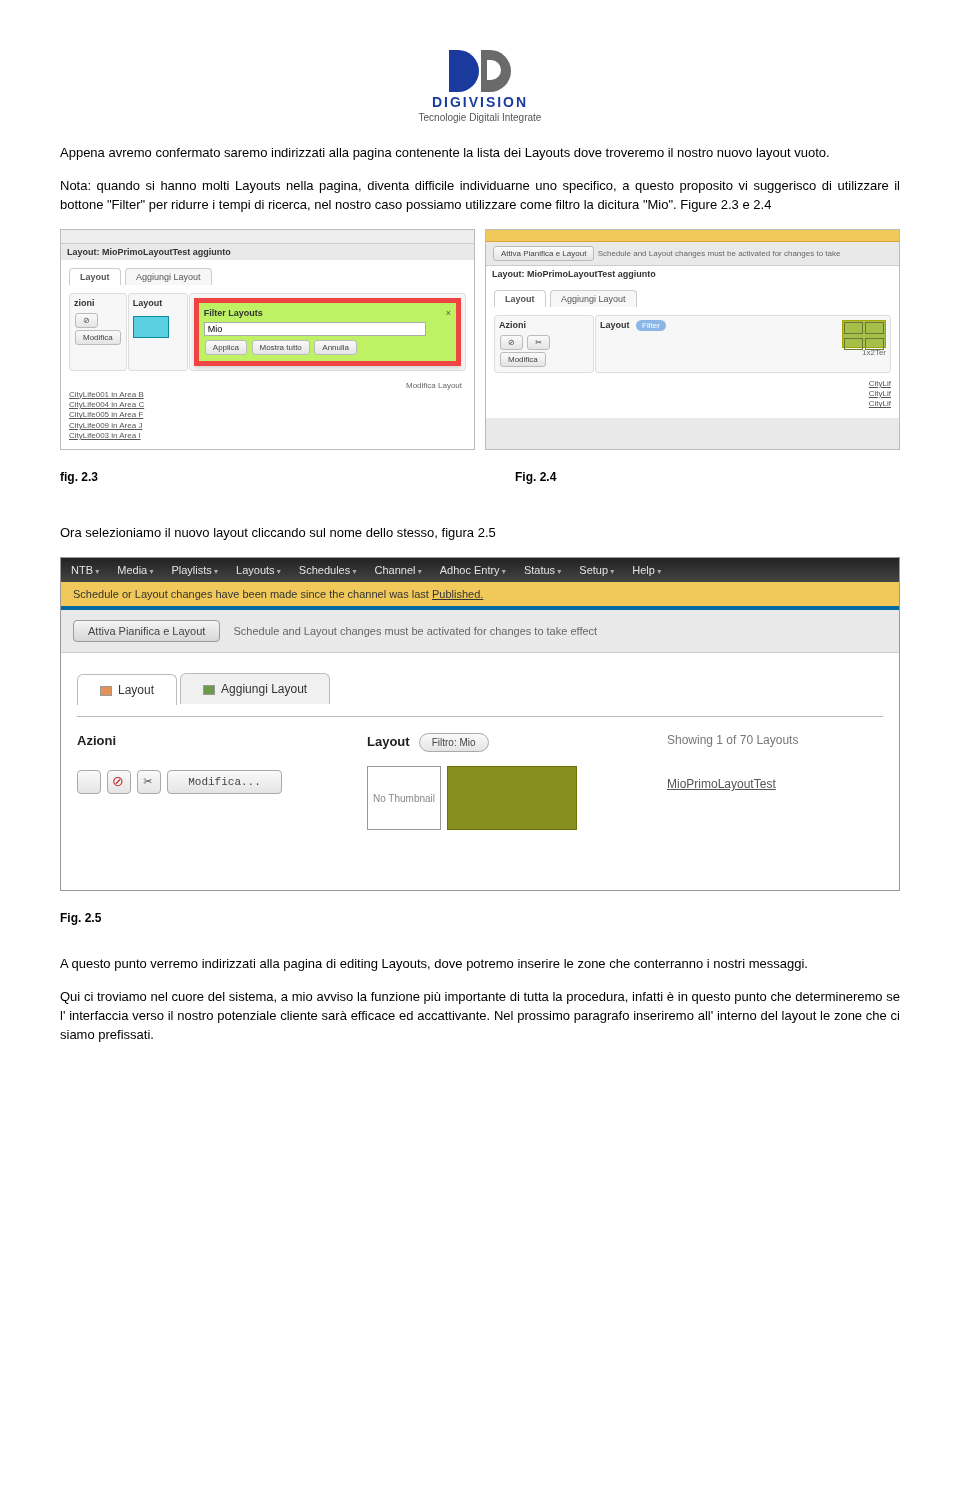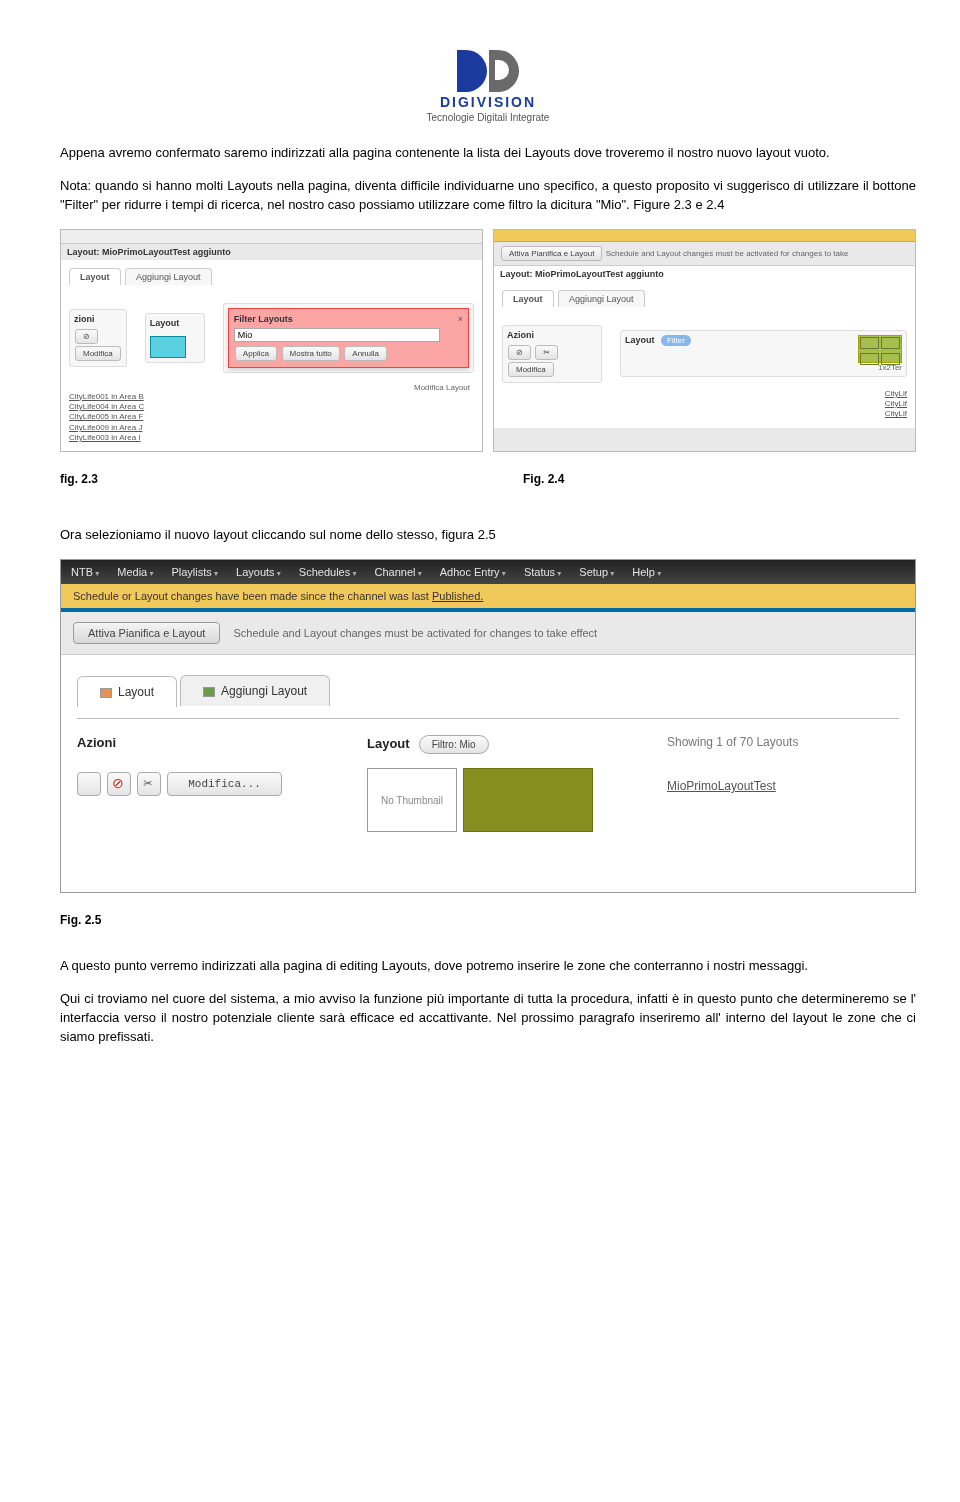--- a/index.html
+++ b/index.html
@@ -1,35 +1,35 @@
 <!DOCTYPE html>
 <html><head>
 <meta charset="utf-8">
 <style>
 * { box-sizing: border-box; margin: 0; padding: 0; }
 body { font-family: Arial, Helvetica, sans-serif; font-size: 13px; color: #000; background: #fff; width: 960px; margin: 0 auto; }
-.page { padding: 50px 44px 30px 60px; }
+.page { padding: 50px 60px 30px 60px; }
 .logo-wrap { text-align: center; margin-bottom: 20px; }
 .logo { display: inline-block; }
 .logo-mark { display: flex; justify-content: center; gap: 2px; }
 .logo-mark .d { width: 30px; height: 42px; background: #1a3a9e; border-radius: 0 22px 22px 0; }
 .logo-mark .g { width: 30px; height: 42px; background: #6a6a6a; border-radius: 0 22px 22px 0; position: relative; }
 .logo-mark .g::after { content:""; position:absolute; left:6px; top:10px; width:14px; height:20px; background:#fff; border-radius:0 10px 10px 0; }
 .logo-text { font-weight: bold; color: #1a3a9e; font-size: 14px; letter-spacing: 2px; margin-top: 2px; }
 .logo-tag { font-size: 10px; color: #555; margin-top: 2px; }
 p.body { line-height: 1.45; text-align: justify; margin-bottom: 14px; }
 .two-shots { display: flex; gap: 10px; margin-bottom: 16px; }
 .two-shots > div { flex: 1; }
 .shot { border: 1px solid #bbb; background: #e9e9e9; font-size: 9px; color: #555; }
 .shot .top-bar { background:#eee; height:14px; border-bottom:1px solid #ccc; }
 .shot .yellowbar { background:#f0c95a; height:12px; border-bottom:1px solid #d6a638; }
 .shot .inner { padding: 8px; background:#fff; }
 .shot .tab { display:inline-block; padding:3px 10px; border:1px solid #ccc; border-bottom:none; background:#f7f7f7; margin-right:2px; font-size:9px; border-radius:4px 4px 0 0; }
 .shot .tab.active { background:#fff; font-weight:bold; }
-.shot .panel-row { display:flex; gap:18px; margin-top:18px;align-items:center; }
+.shot .panel-row { display:flex; gap:1px; margin-top:8px; }
 .shot .panel { flex:1; border:1px solid #ddd; background:#f7f7f7; padding:4px; border-radius:3px; }
 .shot .panel-h { font-weight:bold; font-size:9px; padding-bottom:4px; color:#333; }
 .shot .btn { display:inline-block; padding:2px 7px; border:1px solid #bbb; background:linear-gradient(#fafafa,#e4e4e4); border-radius:3px; font-size:8px; color:#444; margin:1px; }
 .shot .filter-badge { display:inline-block; padding:1px 6px; border-radius:8px; background:#8bb6e8; color:#fff; font-size:8px; margin-left:4px;}
 .shot .mod-label { font-size:8px; color:#666; text-align:right; padding-right:4px; }
 .shot .list-item { font-size:8px; color:#555; text-decoration:underline; line-height:1.3; }
 .shot .thumb-right { width:44px; height:28px; border:1px solid #a5a500; background:#a5bf4a; float:right; }
 .shot .thumb-right .seg { display:inline-block; width:19px; height:12px; border:1px solid #6b7a2e; margin:1px; }
 .caption-row { display:flex; margin: 20px 0 40px; font-weight:bold; font-size:12px; }
 .caption-row > div { flex:1; }
@@ -50,28 +50,28 @@
 .col-l { width:290px; }
 .col-m { width:280px; }
 .col-r { flex:1; padding-left:20px; color:#777; font-size:12px; }
 .col-h { font-weight:bold; font-size:13px; color:#222; margin-bottom:10px; }
 .small-btn { display:inline-block; width:24px; height:24px; border:1px solid #aaa; background:linear-gradient(#fafafa,#e4e4e4); border-radius:4px; vertical-align:middle; margin-right:3px; position:relative; }
 .small-btn.red::after { content:"⊘"; color:#c62828; font-size:14px; position:absolute; left:4px; top:2px; }
 .small-btn.sci::after { content:"✂"; font-size:11px; position:absolute; left:5px; top:4px; color:#555; }
 .mod-btn { display:inline-block; padding:5px 20px; border:1px solid #aaa; background:linear-gradient(#fafafa,#e4e4e4); border-radius:4px; font-size:11px; color:#444; vertical-align:middle;font-family:Liberation Mono, monospace; }
 .filt-pill { display:inline-block; padding:3px 12px; border:1px solid #aaa; background:linear-gradient(#fafafa,#e4e4e4); border-radius:10px; font-size:10px; color:#444; margin-left:6px; }
 .thumb-row { display:flex; gap:6px; margin-top:14px; }
-.thumb-box { width:90px; height:64px; border:1px solid #999; background:#fff; font-size:10px; color:#888; display:flex; align-items:center; justify-content:center; text-align:center; }
+.thumb-box { width:74px; height:64px; border:1px solid #999; background:#fff; font-size:10px; color:#888; display:flex; align-items:center; justify-content:center; text-align:center; }
 .thumb-olive { background:#878f1f; width:130px; height:64px; border:1px solid #6b720e; }
 .layout-link { text-decoration:underline; color:#555; font-size:12px; }
 .caption-b { font-weight:bold; font-size:12px; margin:20px 0 30px; }
 .footer { font-size:12px; text-align:left; margin-top:60px; }
 .footer a { color:#1a1aee; text-decoration:underline; }
 .page-num { float:right; font-size:14px; margin-top:-2px; }
-.popup { background:#fca5a5; border:1px solid #ef4444; padding:5px; min-height:60px; box-shadow:0 2px 4px rgba(0,0,0,0.15); }
+.popup { background:#bef264; border:5px solid #ef4444; padding:5px; min-height:60px; box-shadow:0 2px 4px rgba(0,0,0,0.15); }
 .popup input { width:90%; border:1px solid #aaa; font-size:9px; padding:1px 3px; }
 .popup .row-b { margin-top:3px; }
 </style>
 </head>
 <body>
 
 <div class="page">
 
   <div class="logo-wrap">
     <div class="logo">

